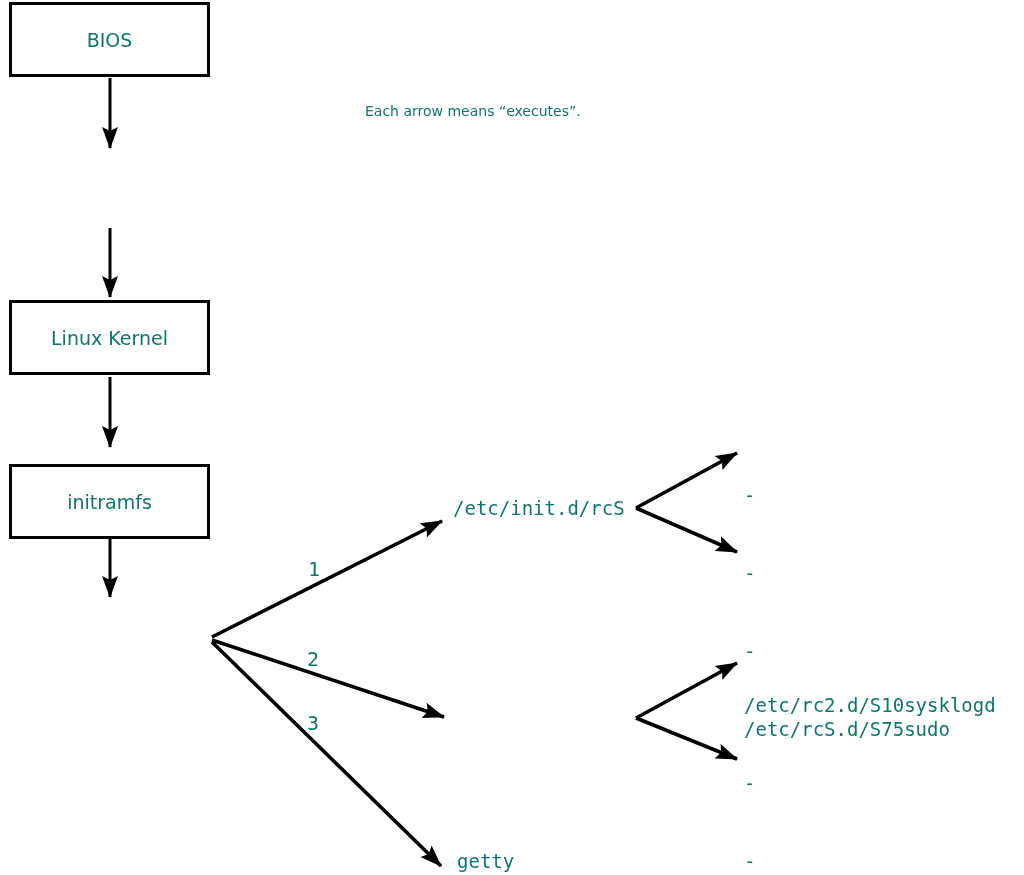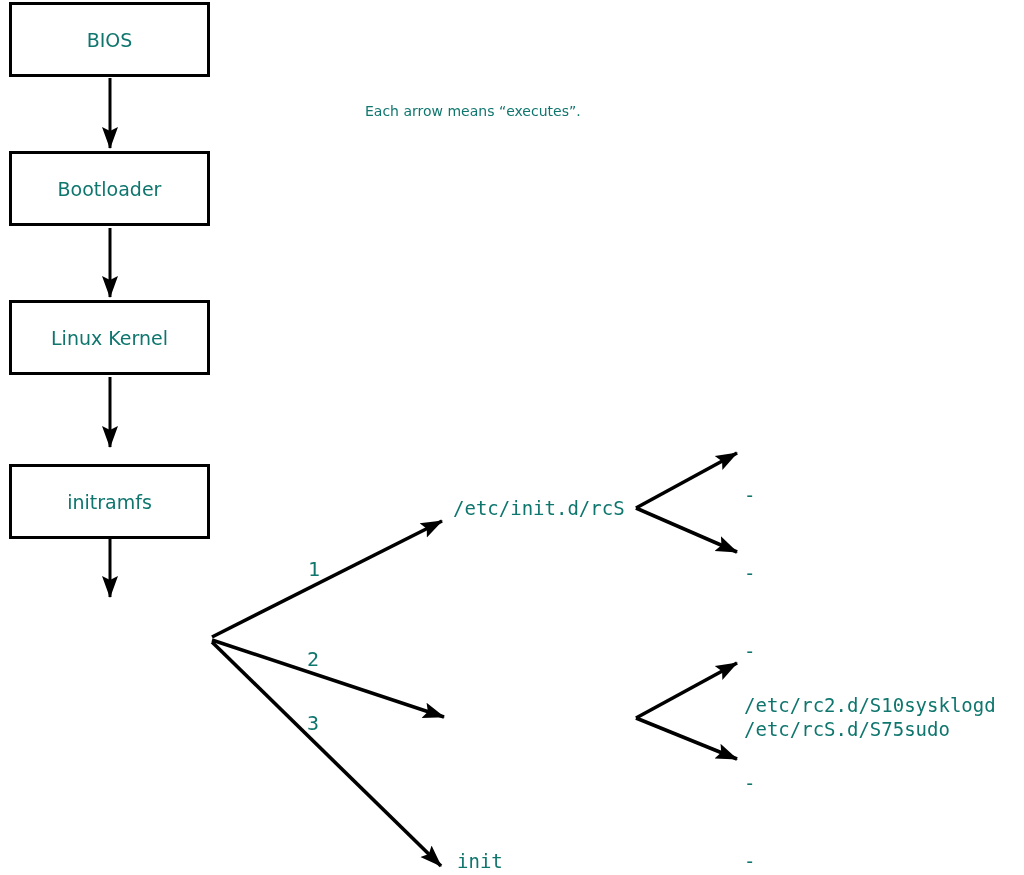--- a/index.html
+++ b/index.html
@@ -87,38 +87,35 @@
     <line x1="628" y1="508" x2="729" y2="453" stroke="#000" stroke-width="3.6" marker-end="url(#ah)"></line>
     <line x1="628" y1="508" x2="729" y2="552" stroke="#000" stroke-width="3.6" marker-end="url(#ah)"></line>
 
     <line x1="628" y1="718" x2="729" y2="663" stroke="#000" stroke-width="3.6" marker-end="url(#ah)"></line>
     <line x1="628" y1="718" x2="729" y2="759" stroke="#000" stroke-width="3.6" marker-end="url(#ah)"></line>
   </svg>
 
   <div class="node-box" style="top:2px">
       <span>BIOS</span>
     </div>
-  <div class="node-box" style="top:151px">
-      <span>Bootloader</span>
-    </div>
   <div class="node-box" style="top:300px">
       <span>Linux Kernel</span>
     </div>
   <div class="node-box" style="top:464px">
       <span>initramfs</span>
     </div>
 
   <div class="caption">Each arrow means “executes”.</div>
 
   <div class="edge-num" style="left:300px;top:557px">1</div>
   <div class="edge-num" style="left:299px;top:647px">2</div>
   <div class="edge-num" style="left:299px;top:711px">3</div>
 
   <div class="mono target-label" style="left:445px;top:497px">/etc/init.d/rcS</div>
-  <div class="mono target-label" style="left:449px;top:850px">init</div>
+  <div class="mono target-label" style="left:449px;top:850px">getty</div>
 
   <div class="mono script-block" style="top:430px">
     <div>-</div>
     <div>-</div>
     <div>-</div>
     <div>/etc/rcS.d/S75sudo</div>
   </div>
 
   <div class="mono script-block" style="top:640px">
     <div>/etc/rc2.d/S10sysklogd</div>

